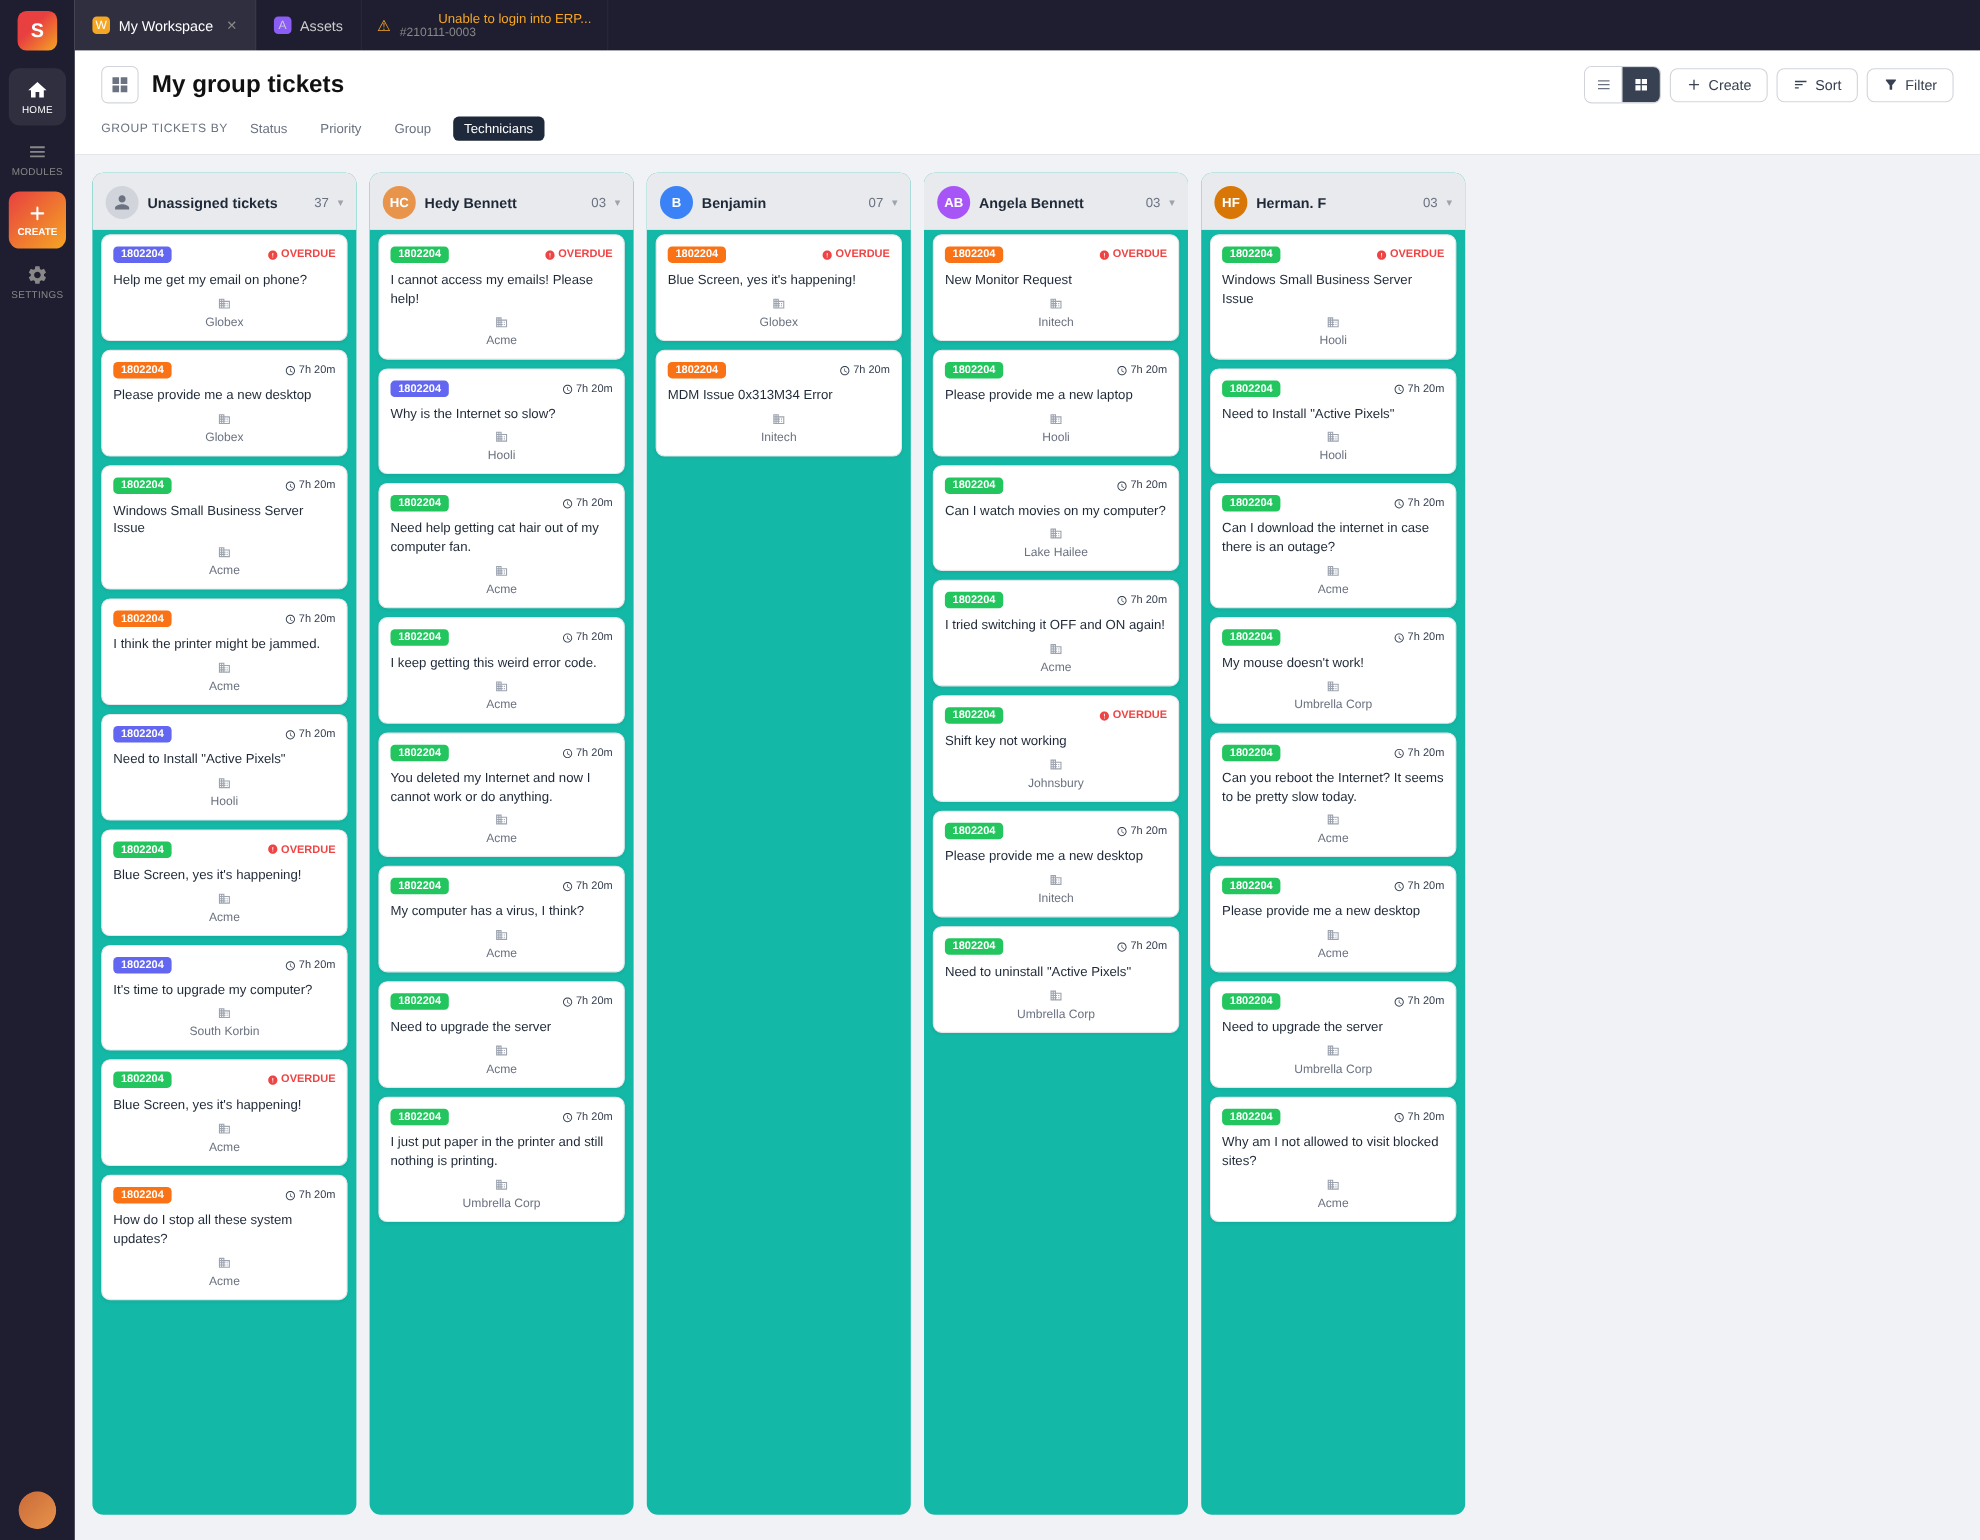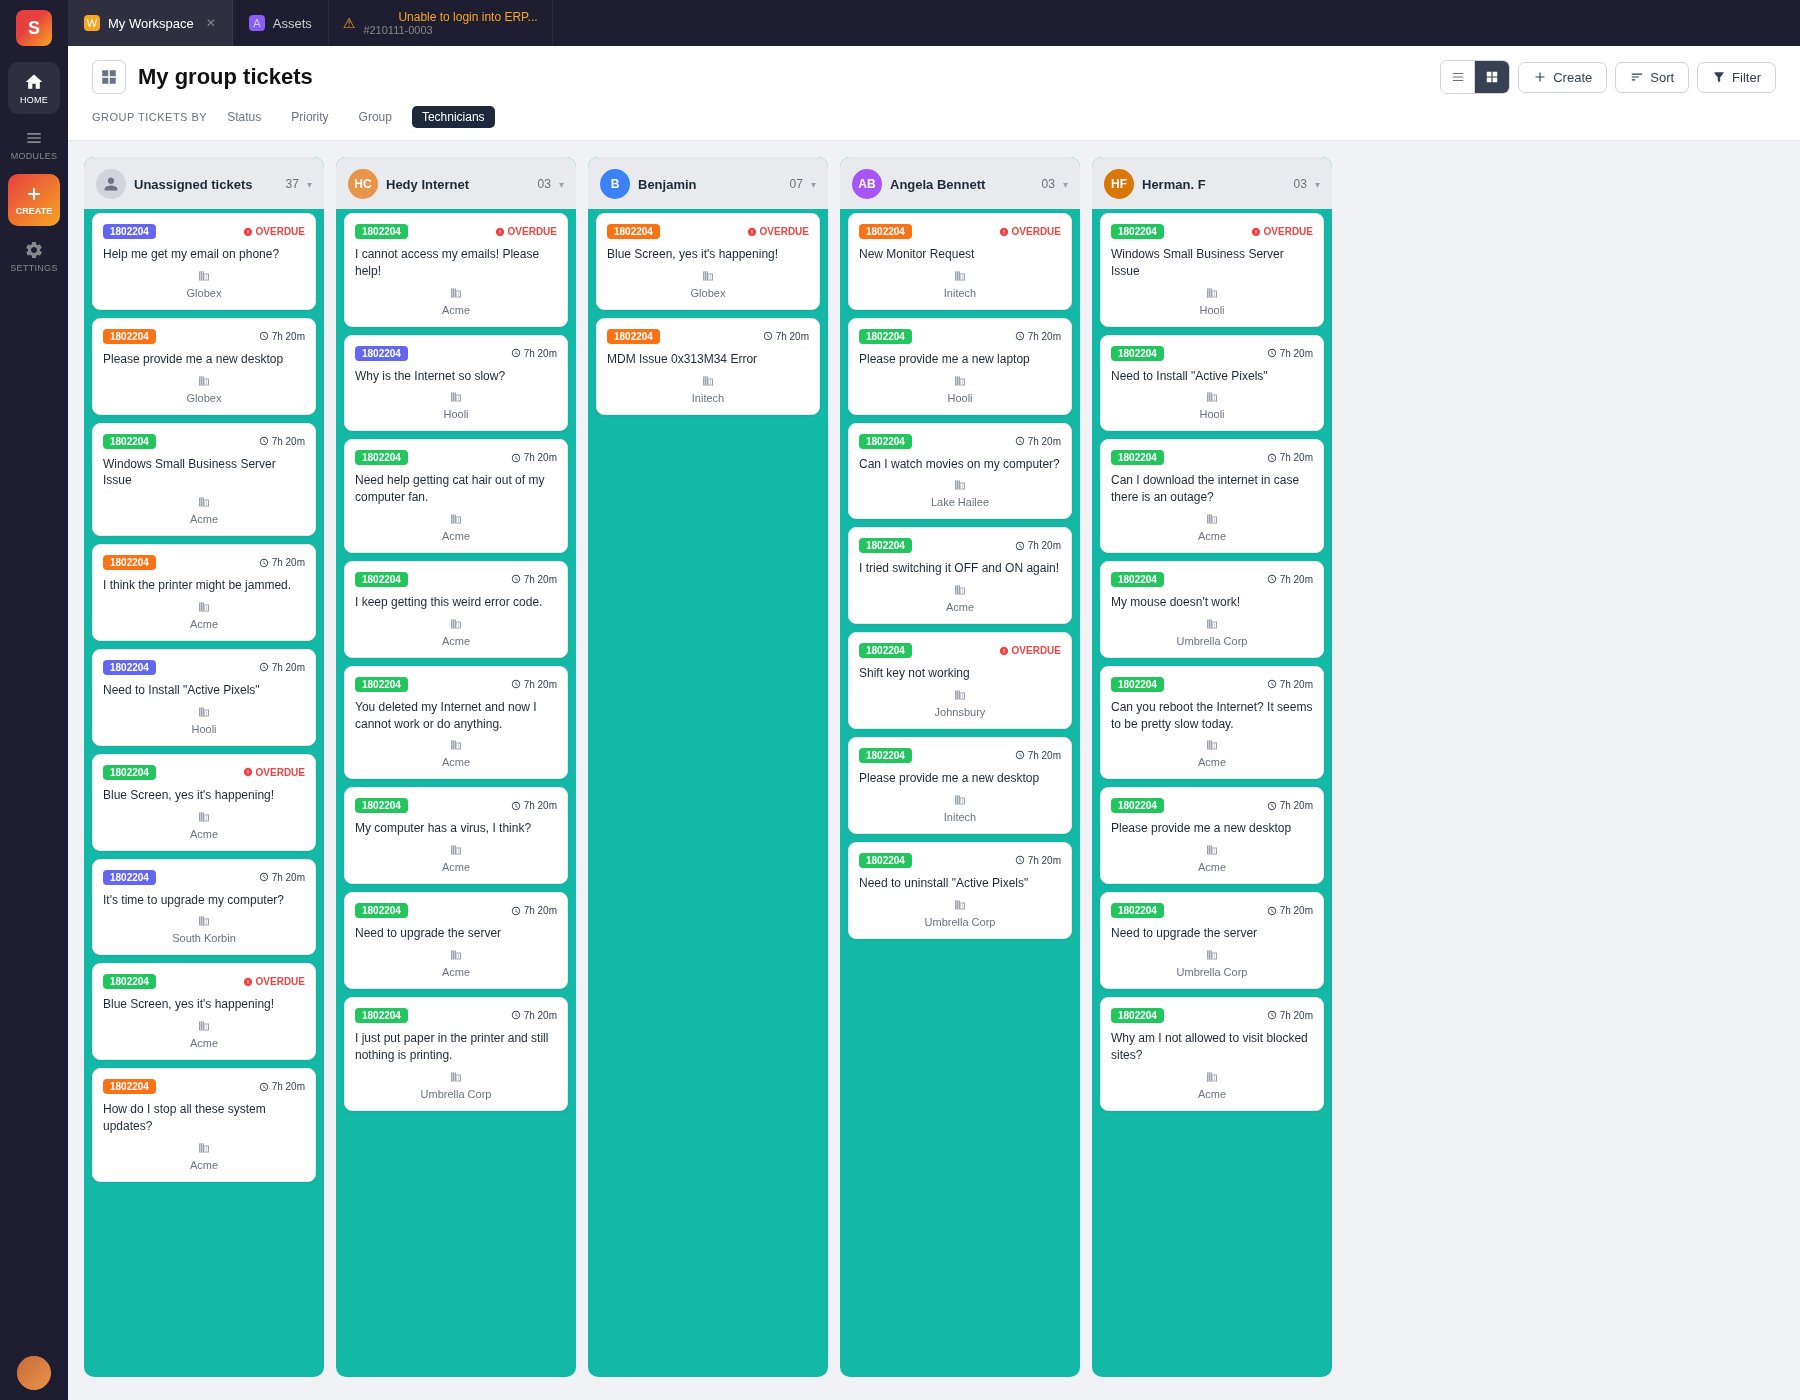--- a/index.html
+++ b/index.html
@@ -236,21 +236,21 @@
     .ticket-id.green-bg { background: #22c55e; }
     .ticket-id.orange-bg { background: #f97316; }
 
     .overdue-badge {
       display: flex; align-items: center; gap: 3px;
       color: #ef4444;
       font-size: 10px;
       font-weight: 600;
     }
     .time-badge {
-      display: flex; align-items: center; gap: 3px;
+      display: flex; align-items: flex-end; gap: 3px;
       color: #374151;
       font-size: 10px;
       font-weight: 500;
     }
 
     .card-title {
       font-size: 12px;
       font-weight: 500;
       color: #1f2937;
       line-height: 1.4;
@@ -560,21 +560,21 @@
                   <path d="M12 7V3H2v18h20V7H12zM6 19H4v-2h2v2zm0-4H4v-2h2v2zm0-4H4V9h2v2zm0-4H4V5h2v2zm4 12H8v-2h2v2zm0-4H8v-2h2v2zm0-4H8V9h2v2zm0-4H8V5h2v2zm10 12h-8v-2h2v-2h-2v-2h2v-2h-2V9h8v10zm-2-8h-2v2h2v-2zm0 4h-2v2h2v-2z"></path>
                 </svg>
         <span>Acme</span>
       </div>
     </div>
           </div>
         </div>
         <div class="kanban-column">
           <div class="column-header">
     <div class="column-avatar" style="background:#e8944a">HC</div>
-    <span class="column-title">Hedy Internet</span>
+    <span class="column-title">Hedy Bennett</span>
     <span class="column-count">03</span>
     <span class="column-chevron">▾</span>
   </div>
           <div class="column-cards">
             <div class="ticket-card">
       <div class="card-top">
         <span class="ticket-id green-bg">1802204</span>
         <span class="overdue-badge">
           <svg width="10" height="10" viewBox="0 0 24 24" fill="#ef4444">
                     <path d="M12 2C6.48 2 2 6.48 2 12s4.48 10 10 10 10-4.48 10-10S17.52 2 12 2zm1 15h-2v-2h2v2zm0-4h-2V7h2v6z"></path>

